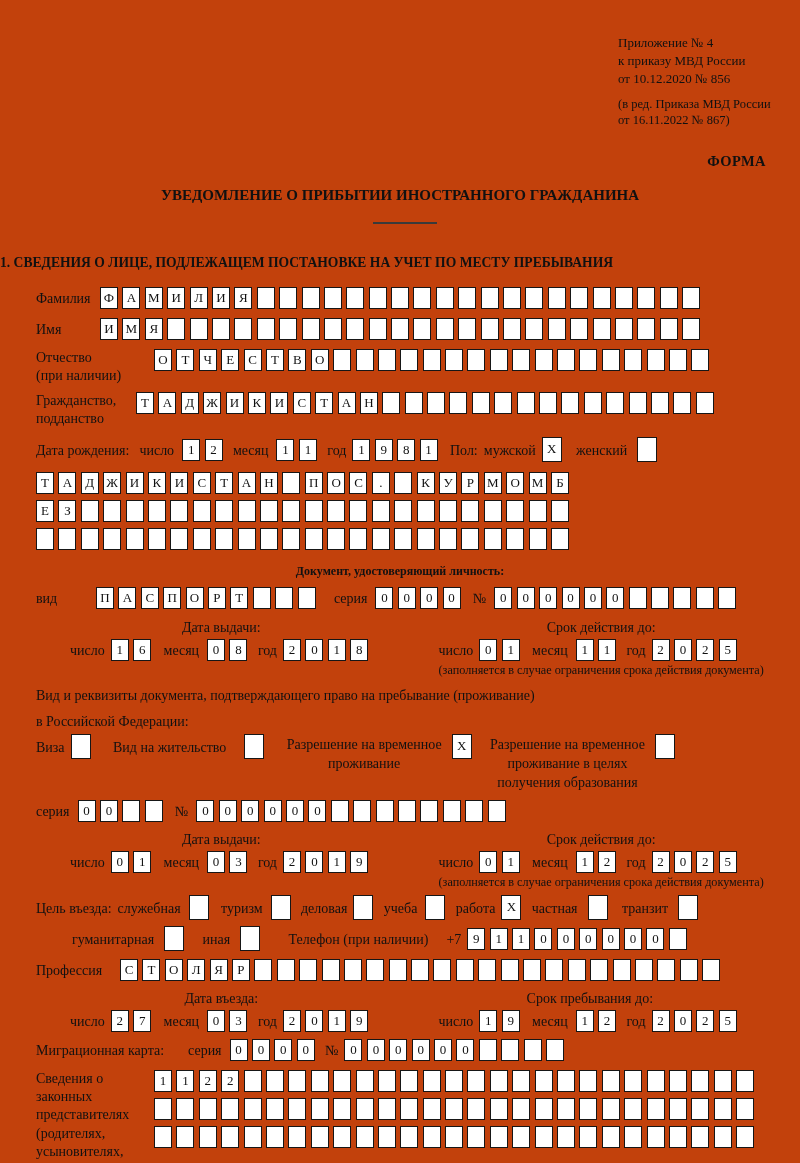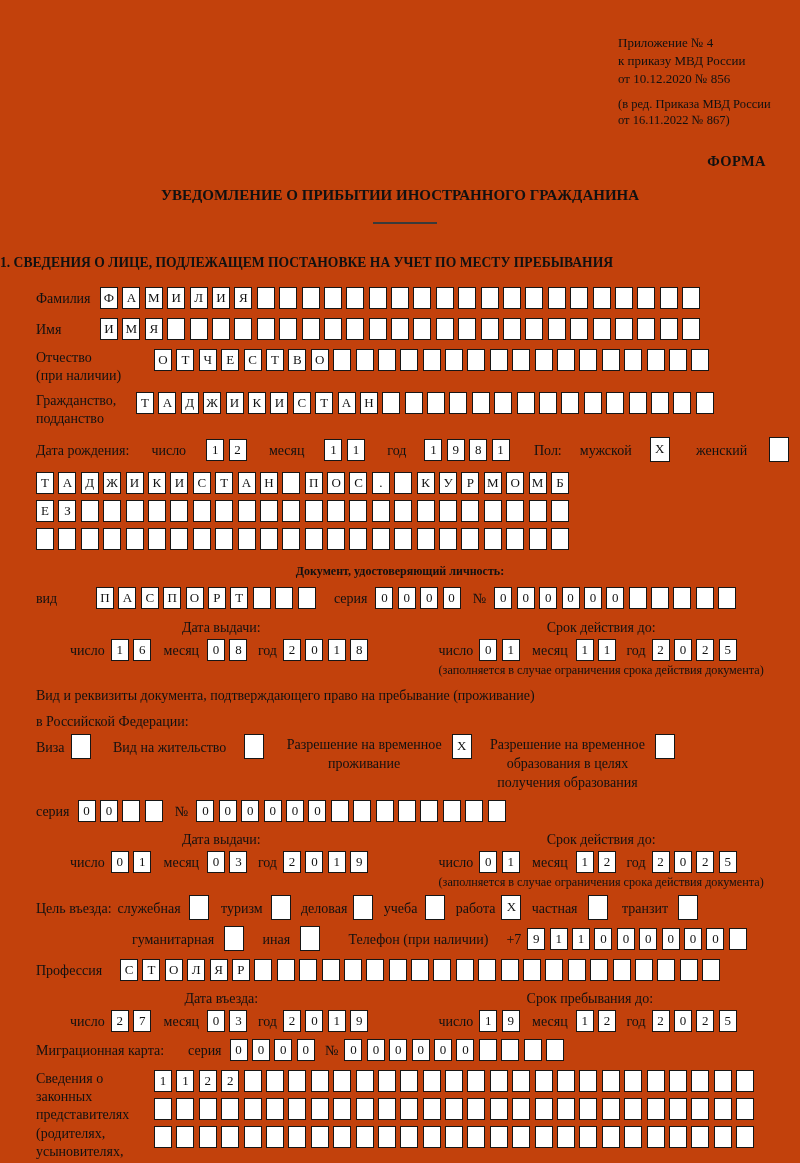--- a/index.html
+++ b/index.html
@@ -188,21 +188,21 @@
         <span class="cell"></span>
         <span class="cell"></span>
         <span class="cell"></span>
         <span class="cell"></span>
         <span class="cell"></span>
         <span class="cell"></span>
         <span class="cell"></span>
       </div>
   </div>
 
-  <div class="frow" style="margin-top:10px;gap:12px;">
+  <div class="frow" style="margin-top:10px;">
     <div class="t">Дата рождения:</div>
     <div class="t gap10">число</div>
     <div class="cells gap8">
         <span class="cell">1</span>
         <span class="cell">2</span>
       </div>
     <div class="t gap6">месяц</div>
     <div class="cells gap8">
         <span class="cell">1</span>
         <span class="cell">1</span>
@@ -413,21 +413,21 @@
       </div>
     <div class="colc gap18">
       <div>Разрешение на временное</div>
       <div>проживание</div>
     </div>
     <div class="cells cbx gap10">
         <span class="cell">X</span>
       </div>
     <div class="colc gap14">
       <div>Разрешение на временное</div>
-      <div>образования в целях</div>
+      <div>проживание в целях</div>
       <div>получения образования</div>
     </div>
     <div class="cells cbx gap10">
         <span class="cell"></span>
       </div>
   </div>
 
   <div class="frow" style="margin-top:4px;">
     <div class="t">серия</div>
     <div class="cells gap8">
@@ -529,21 +529,21 @@
     <div class="cells cbx gap10">
         <span class="cell"></span>
       </div>
     <div class="t gap10">транзит</div>
     <div class="cells cbx gap10">
         <span class="cell"></span>
       </div>
   </div>
 
   <div class="frow" style="margin-top:6px;">
-    <div class="t" style="margin-left:96px;">гуманитарная</div>
+    <div class="t" style="margin-left:36px;">гуманитарная</div>
     <div class="cells cbx gap10">
         <span class="cell"></span>
       </div>
     <div class="t gap14">иная</div>
     <div class="cells cbx gap10">
         <span class="cell"></span>
       </div>
     <div class="t gap24">Телефон (при наличии)</div>
     <div class="t gap18">+7</div>
     <div class="cells gap6">

